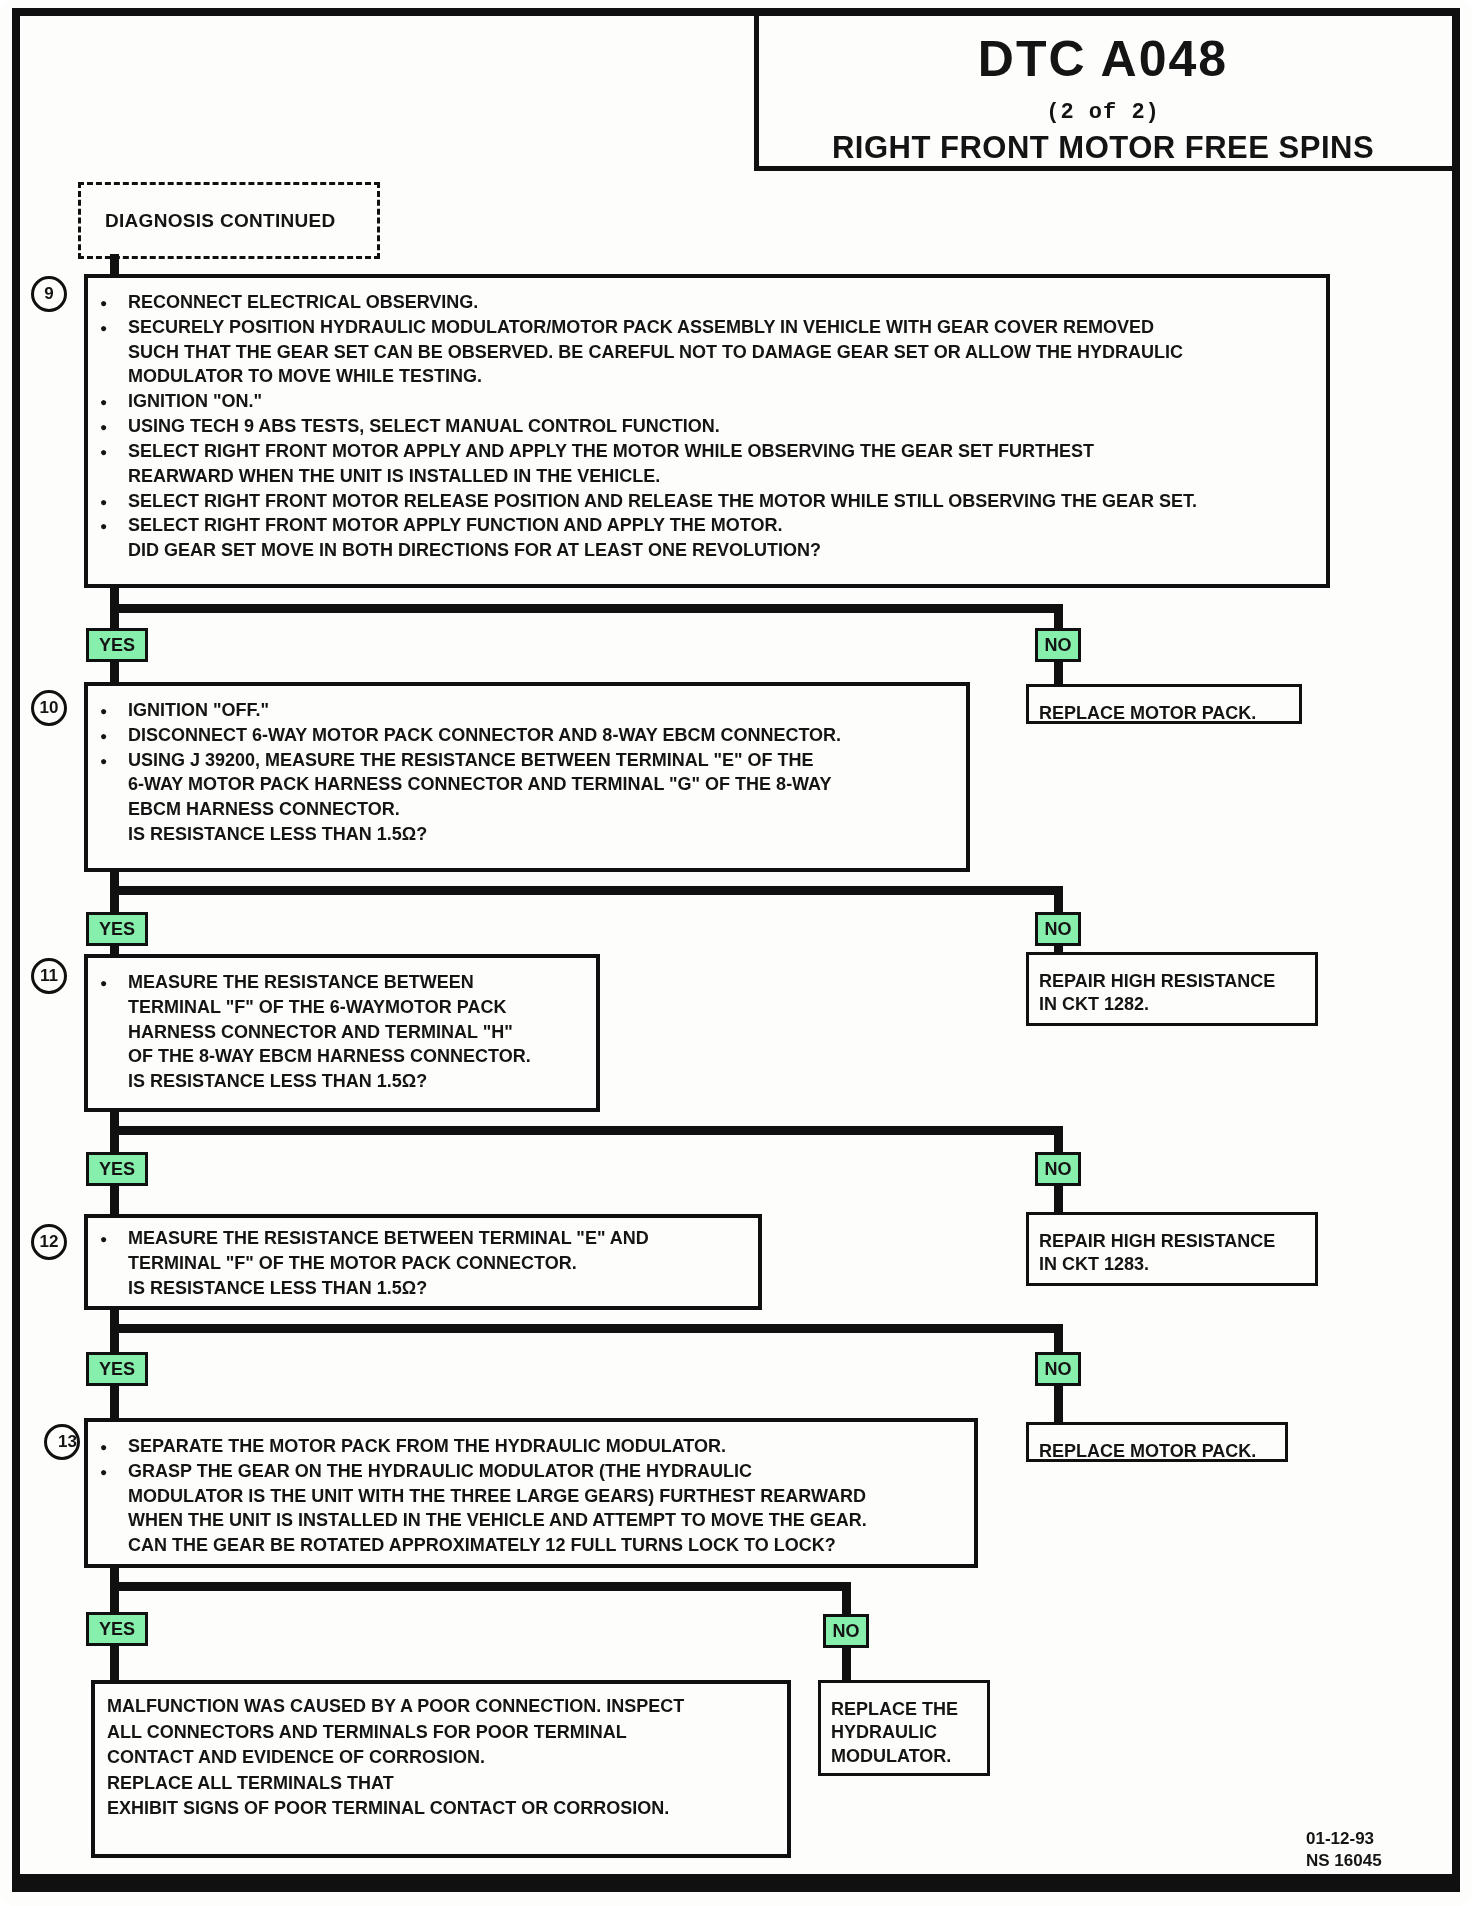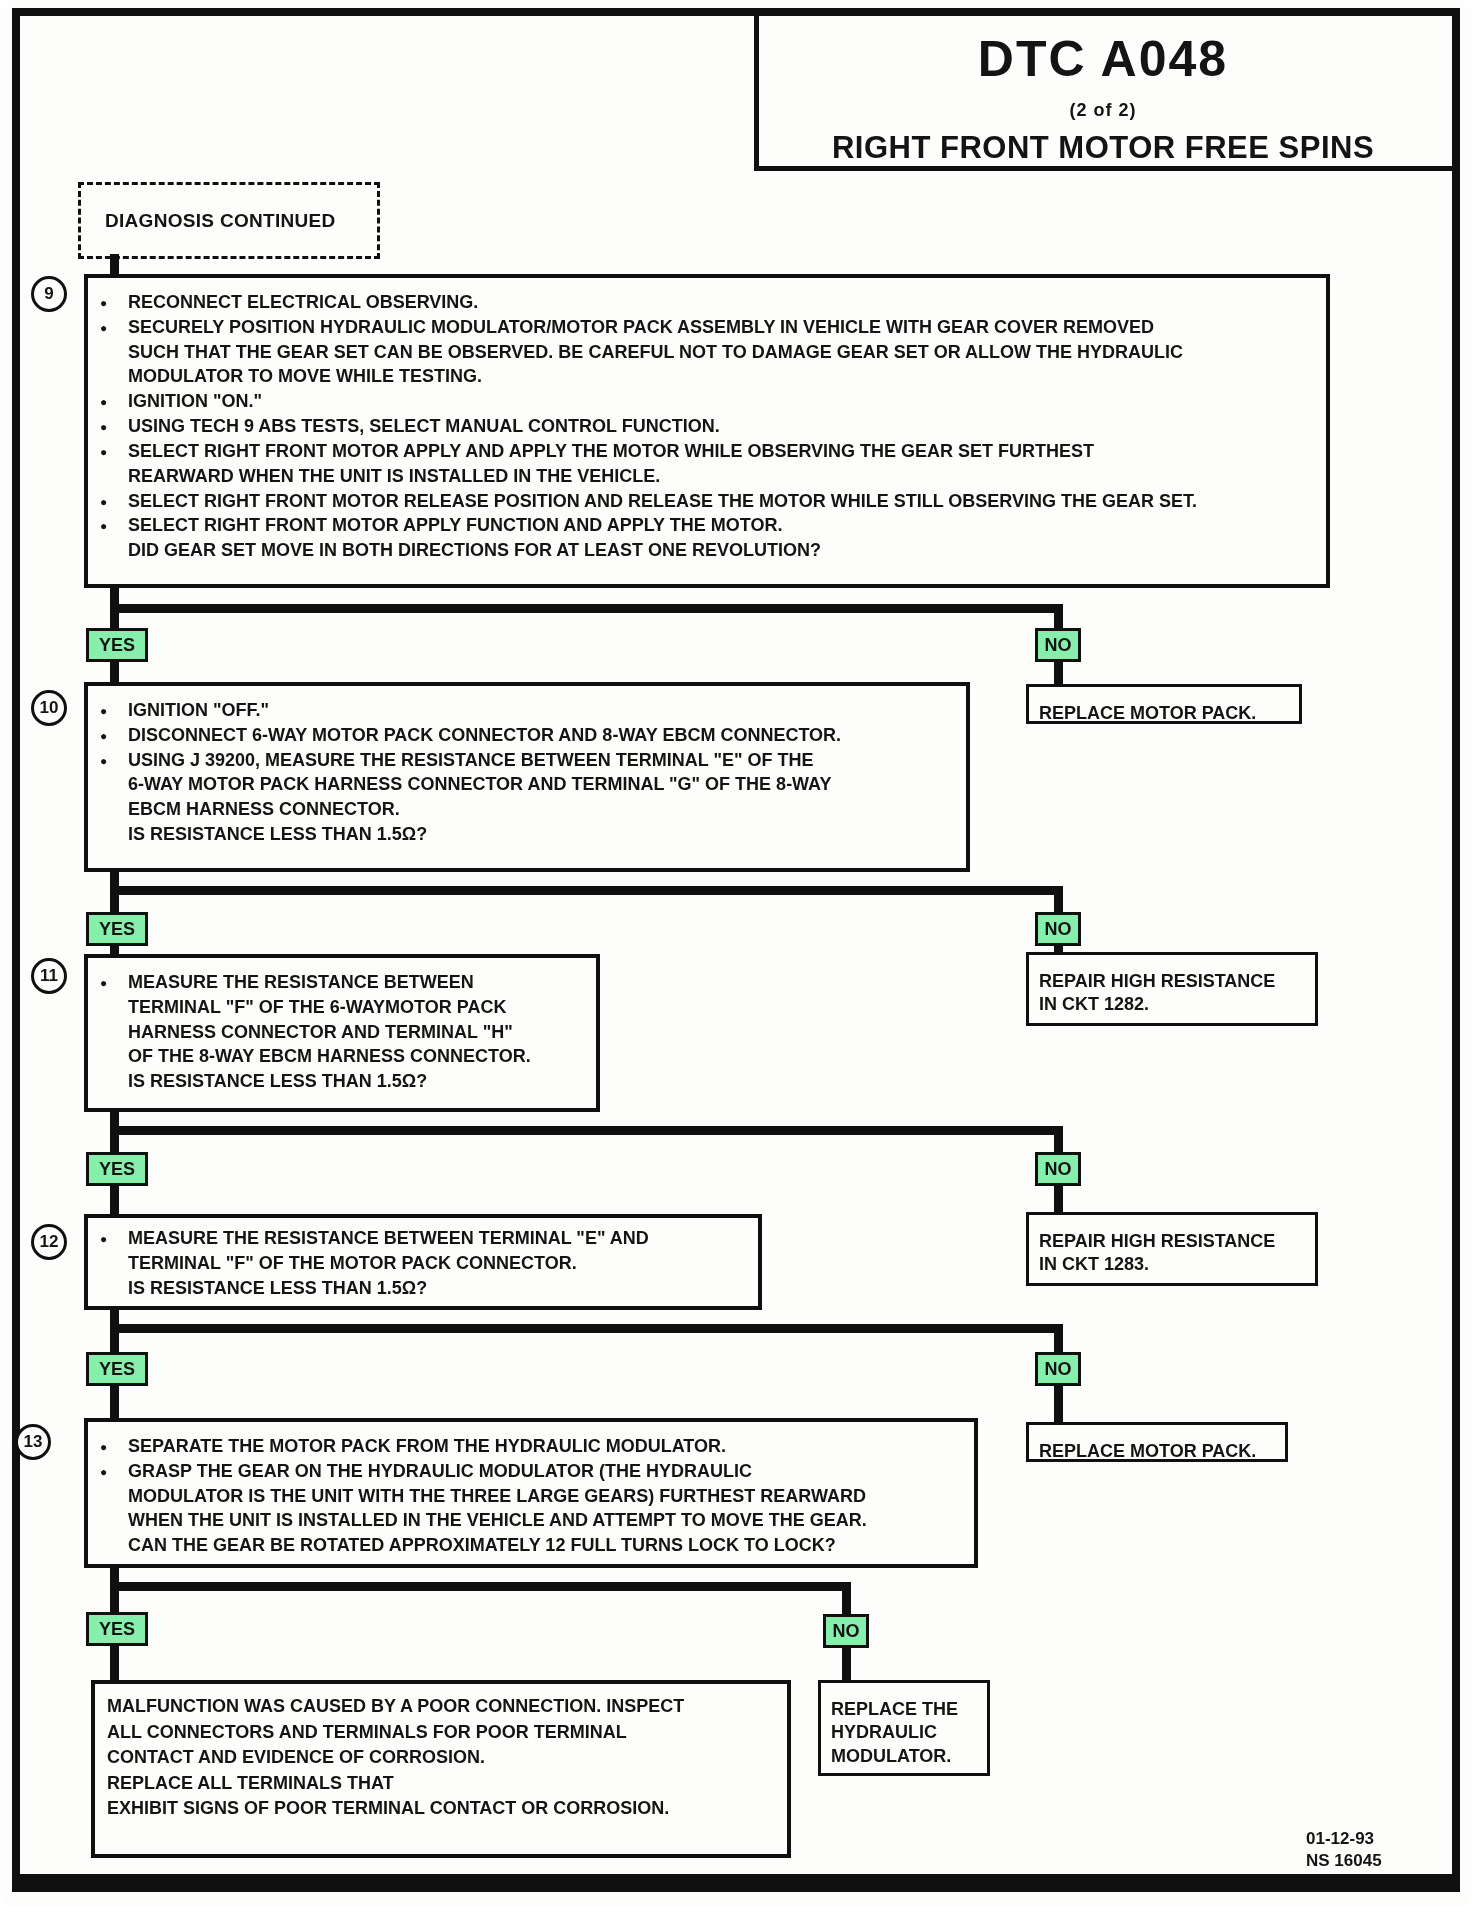--- a/index.html
+++ b/index.html
@@ -13,39 +13,39 @@
   .frame {
     position:absolute; left:12px; top:8px; width:1448px; height:1884px;
     border:8px solid #101010; border-bottom-width:18px;
   }
   .ln { position:absolute; background:#101010; }
   
   #t-vline { left:754px; top:16px; width:5px; height:155px; }
   #t-hline { left:754px; top:166px; width:698px; height:5px; }
   .t-text { position:absolute; left:754px; width:698px; text-align:center; }
   #t-dtc { top:30px; font-size:50px; letter-spacing:2px; }
-  #t-of  { top:100px; font-size:18px; letter-spacing:1px; }
+  #t-of  { top:100px; font-size:22px; letter-spacing:1px;font-family:Liberation Mono, monospace; }
   #t-sub { top:130px; font-size:31px; letter-spacing:0.5px; }
   
   .start-box {
     position:absolute; left:78px; top:182px; width:302px; height:77px;
     border:3px dashed #101010; display:flex; align-items:center;
     padding-left:24px; font-size:19px; letter-spacing:0.3px;
   }
   
   .circle {
     position:absolute; width:36px; height:36px; border:3px solid #101010;
     border-radius:50%; background:#fdfdfb; display:flex; align-items:center;
     justify-content:center; font-size:17px; z-index:2;
   }
   #c9  { left:31px; top:276px; }
   #c10 { left:31px; top:690px; }
   #c11 { left:31px; top:958px; }
   #c12 { left:31px; top:1224px; }
-  #c13 { left:15px; top:1424px; }
+  #c13 { left:44px; top:1424px;justify-content:flex-end; }
   
   .step-box {
     position:absolute; border:4px solid #101010; background:#fdfdfb;
     font-size:18px; line-height:1.38; padding:12px 14px 6px 12px; z-index:1;
   }
   #box9  { left:84px;  top:274px;  width:1246px; height:314px; }
   #box10 { left:84px;  top:682px;  width:886px;  height:190px; }
   #box11 { left:84px;  top:954px;  width:516px;  height:158px; }
   #box12 { left:84px;  top:1214px; width:678px;  height:96px; padding-top:8px; }
   #box13 { left:84px;  top:1418px; width:894px;  height:150px; }

